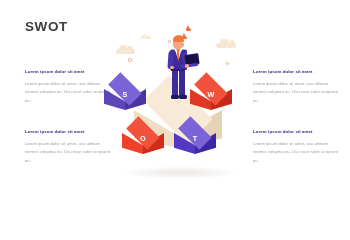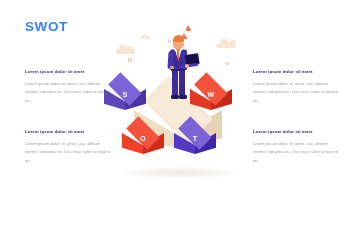--- a/index.html
+++ b/index.html
@@ -10,21 +10,21 @@
     position:relative;
   }
 
   #slide { position:absolute; inset:0; background:#ffffff; }
 
   
   #title {
     position:absolute; left:25px; top:19px;
     font-size:13.5px; font-weight:bold;
     letter-spacing:0.6px;
-    color:#3b82f6;
+    color:#404040;
   }
 
   
   .tblock { position:absolute; width:88px; }
   .tblock .th {
     font-size:4.4px; font-weight:bold; color:#2e2a82;
     letter-spacing:0.08px; margin-bottom:5px; line-height:1.1;
   }
   .tblock .tb {
     font-size:4.2px; color:#9a9aa8; line-height:2.05;

